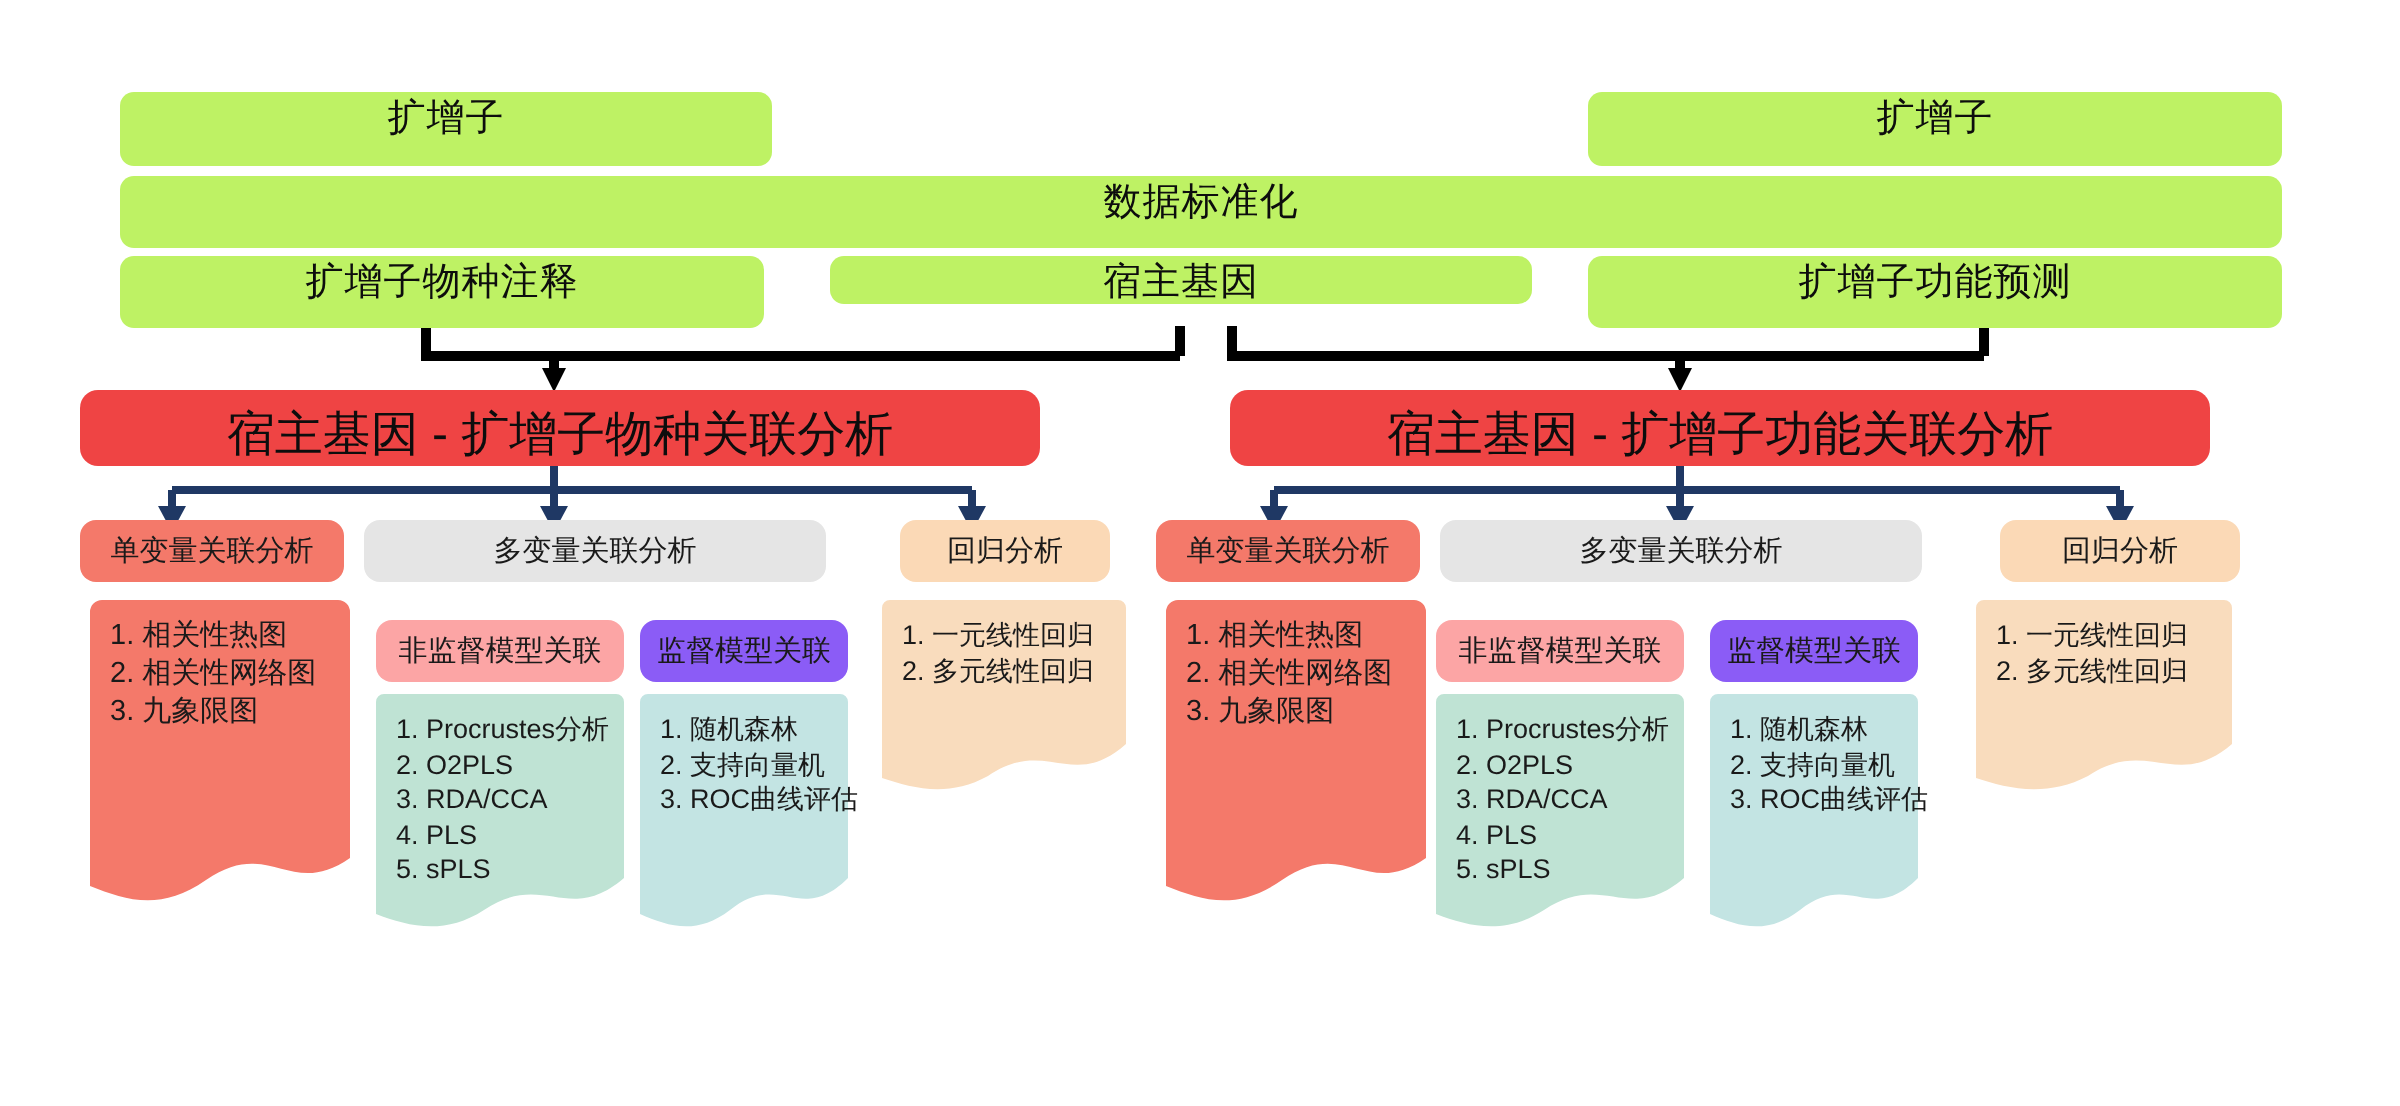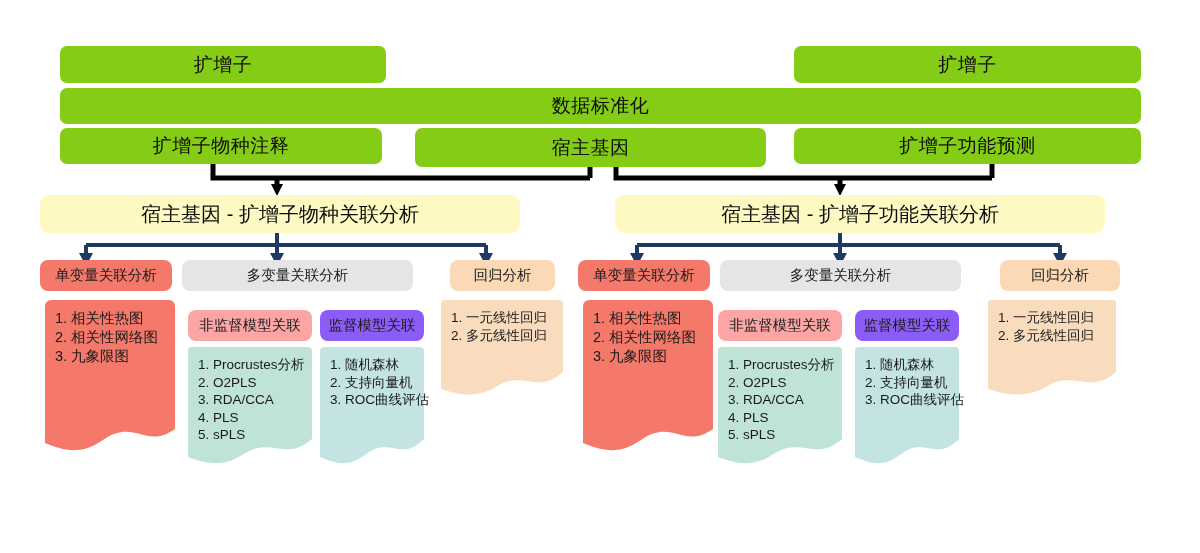--- a/index.html
+++ b/index.html
@@ -8,38 +8,38 @@
     width:1200px; height:553px;
     background:#ffffff;
     font-family:"Liberation Sans","DejaVu Sans",sans-serif;
     overflow:hidden;
   }
   #stage { position:relative; width:1200px; height:553px; }
 
   
   .tealbar{
     position:absolute;
-    background:#84cc16;
+    background:#bef264;
     border-radius:7px;
-    display:flex; align-items:center; justify-content:center;
+    display:flex; align-items:flex-start; justify-content:center;
     color:#0d0d0d;
     font-size:19px;
     letter-spacing:.5px;
     white-space:nowrap;
   }
   .tealbar.wide{ font-size:19px; }
 
   
   .sectionbar{
     position:absolute;
-    background:#fef9c3;
+    background:#ef4444;
     border-radius:9px;
-    display:flex; align-items:center; justify-content:center;
+    display:flex; align-items:flex-end; justify-content:center;
     color:#0d0d0d;
-    font-size:20px;
+    font-size:24px;
     white-space:nowrap;
   }
 
   
   .chip{
     position:absolute;
     border-radius:8px;
     display:flex; align-items:center; justify-content:center;
     font-size:14.5px;
     color:#1a1a1a;
@@ -137,21 +137,21 @@
     <span>扩增子</span>
   </div>
 
   <div class="tealbar wide" style="left:60px; top:88px; width:1081px; height:36px;">
     <span>数据标准化</span>
   </div>
 
   <div class="tealbar" style="left:60px; top:128px; width:322px; height:36px;">
     <span>扩增子物种注释</span>
   </div>
-  <div class="tealbar" style="left:415px; top:128px; width:351px; height:39px;font-family:Liberation Mono, monospace;">
+  <div class="tealbar" style="left:415px; top:128px; width:351px; height:24px;font-family:Liberation Mono, monospace;">
     <span>宿主基因</span>
   </div>
   <div class="tealbar" style="left:794px; top:128px; width:347px; height:36px;">
     <span>扩增子功能预测</span>
   </div>
 
   <div class="sectionbar" style="left:40px; top:195px; width:480px; height:38px;">
     <span>宿主基因 ‐ 扩增子物种关联分析</span>
   </div>
   <div class="sectionbar" style="left:615px; top:195px; width:490px; height:38px;">

